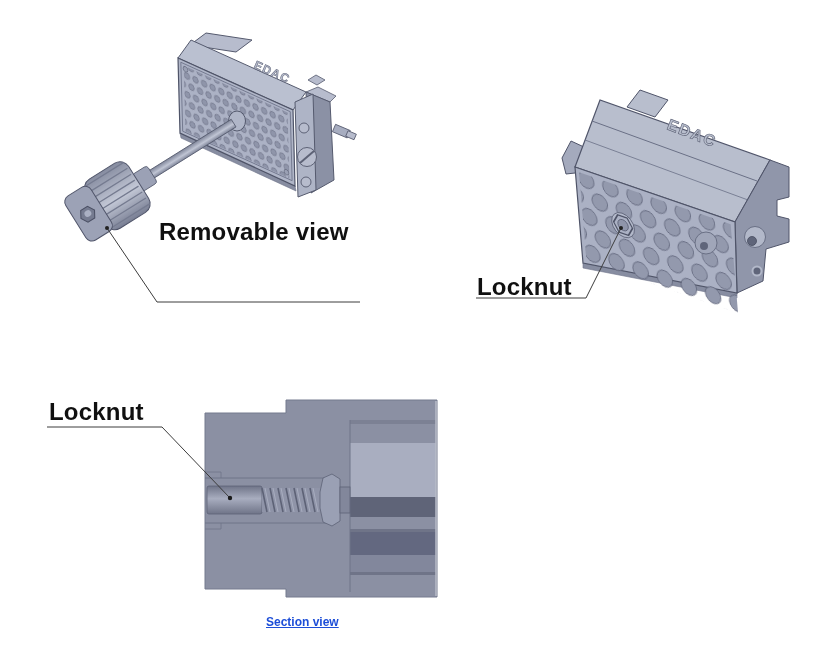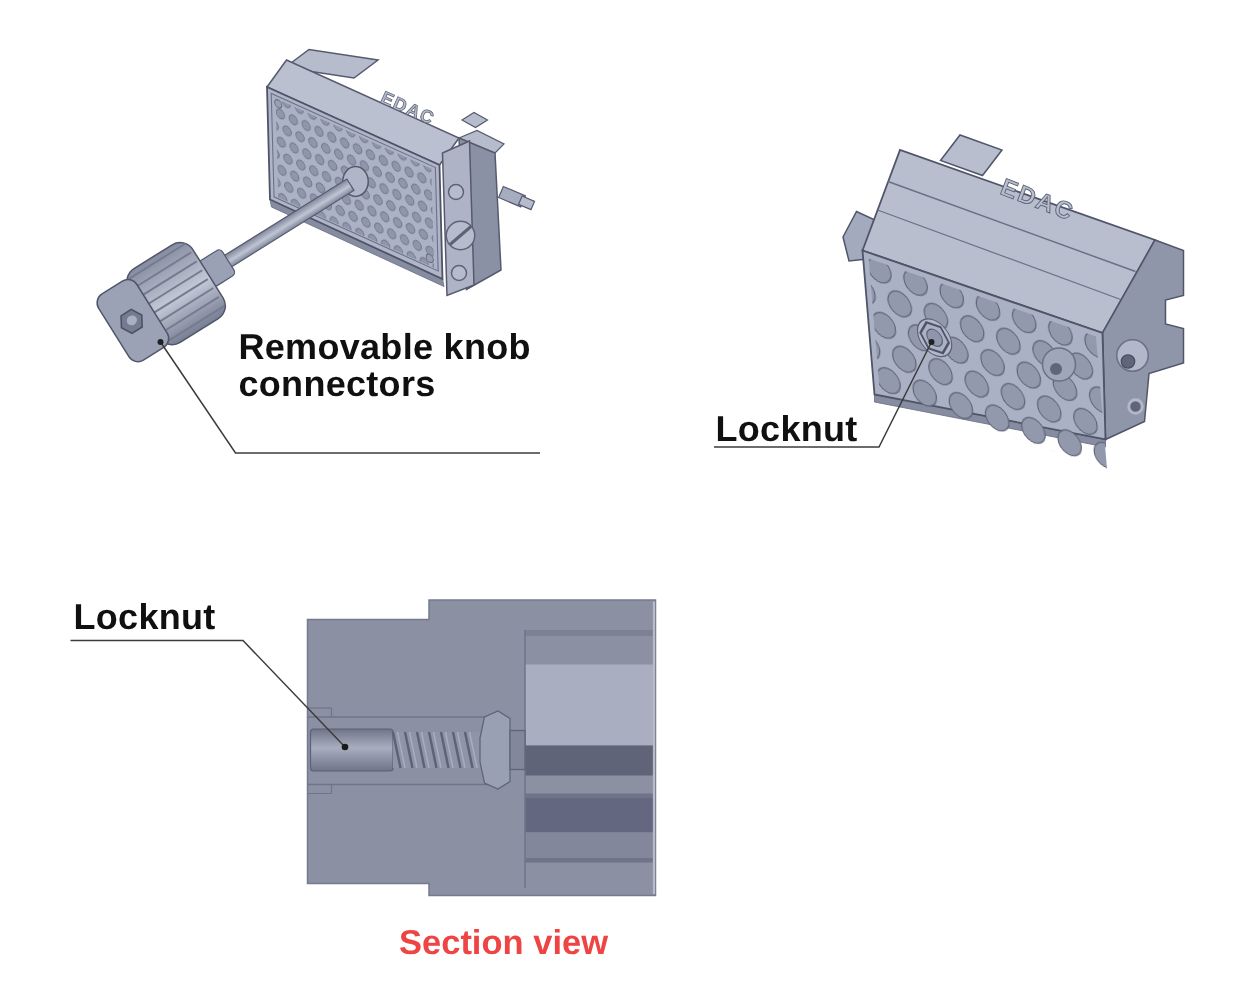--- a/index.html
+++ b/index.html
@@ -4,22 +4,22 @@
 <style>
   html,body{margin:0;padding:0;background:#fff;}
   .canvas{position:relative;width:828px;height:663px;background:#fff;overflow:hidden;
           font-family:"Liberation Sans",sans-serif;}
   .canvas svg{position:absolute;left:0;top:0;}
   .label{position:absolute;font-weight:bold;color:#101010;font-size:24px;line-height:25px;
          letter-spacing:0.2px;white-space:nowrap;}
   .label1{left:159px;top:219px;}
   .label2{left:477px;top:274px;}
   .label3{left:49px;top:399px;}
-  .caption{position:absolute;left:266px;top:615px;font-weight:bold;font-size:23px;
-           color:#ef4444;white-space:nowrap;}
+  .caption{position:absolute;left:266px;top:615px;font-weight:bold;font-size:12px;
+           color:#1d4ed8;white-space:nowrap;text-decoration:underline;}
 </style>
 </head>
 <body>
 
 <div class="canvas">
 
 <svg width="828" height="663" viewBox="0 0 828 663">
   <defs>
     <linearGradient id="shaftgrad" x1="0" y1="0" x2="0" y2="1">
       <stop offset="0" stop-color="#80869a"></stop>
@@ -176,20 +176,19 @@
     <polyline points="107,228 157,302 360,302"></polyline>
     <circle cx="107" cy="228" r="2" fill="#222" stroke="none"></circle>
     <polyline points="621,228 586,298 476,298"></polyline>
     <circle cx="621" cy="228" r="2" fill="#222" stroke="none"></circle>
     <polyline points="230,498 162,427 47,427"></polyline>
     <circle cx="230" cy="498" r="2.2" fill="#1a1a1a" stroke="none"></circle>
   </g>
 </svg>
 
 <div class="label label1">
-  <div>Removable knob</div>
-  <div>connectors</div>
+  <div>Removable view</div>
 </div>
 <div class="label label2">Locknut</div>
 <div class="label label3">Locknut</div>
 <div class="caption">Section view</div>
 
 </div>
 
 </body></html>

